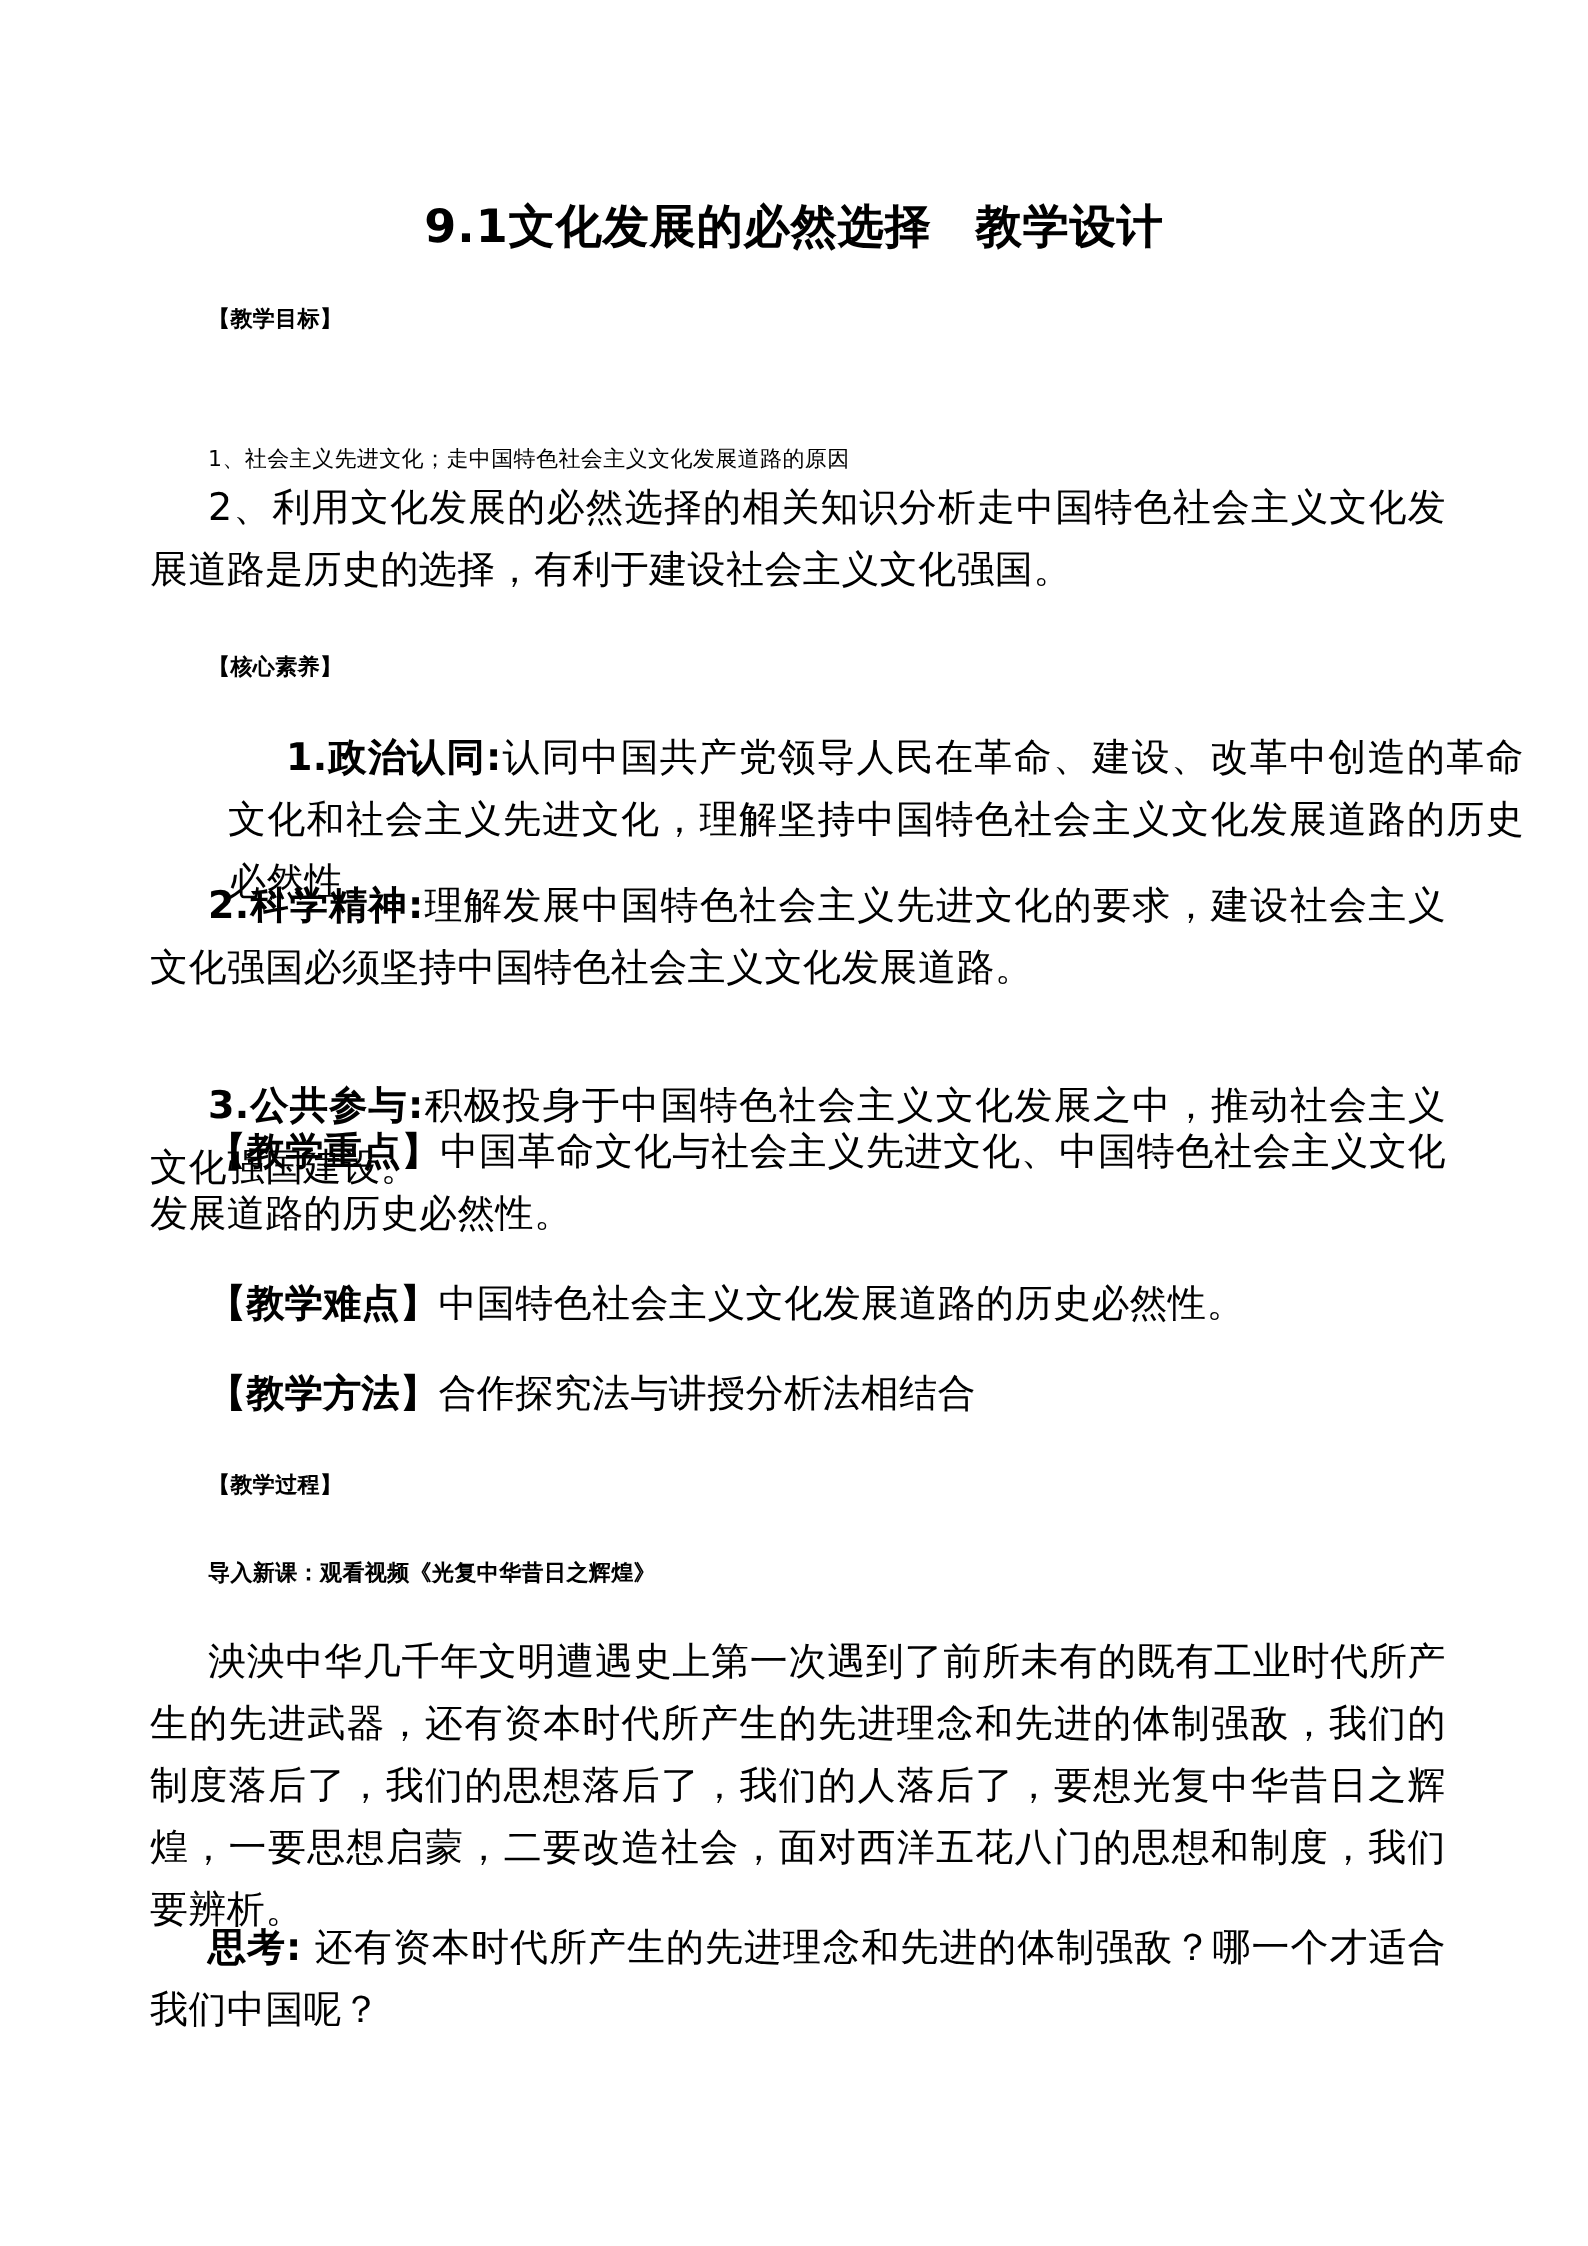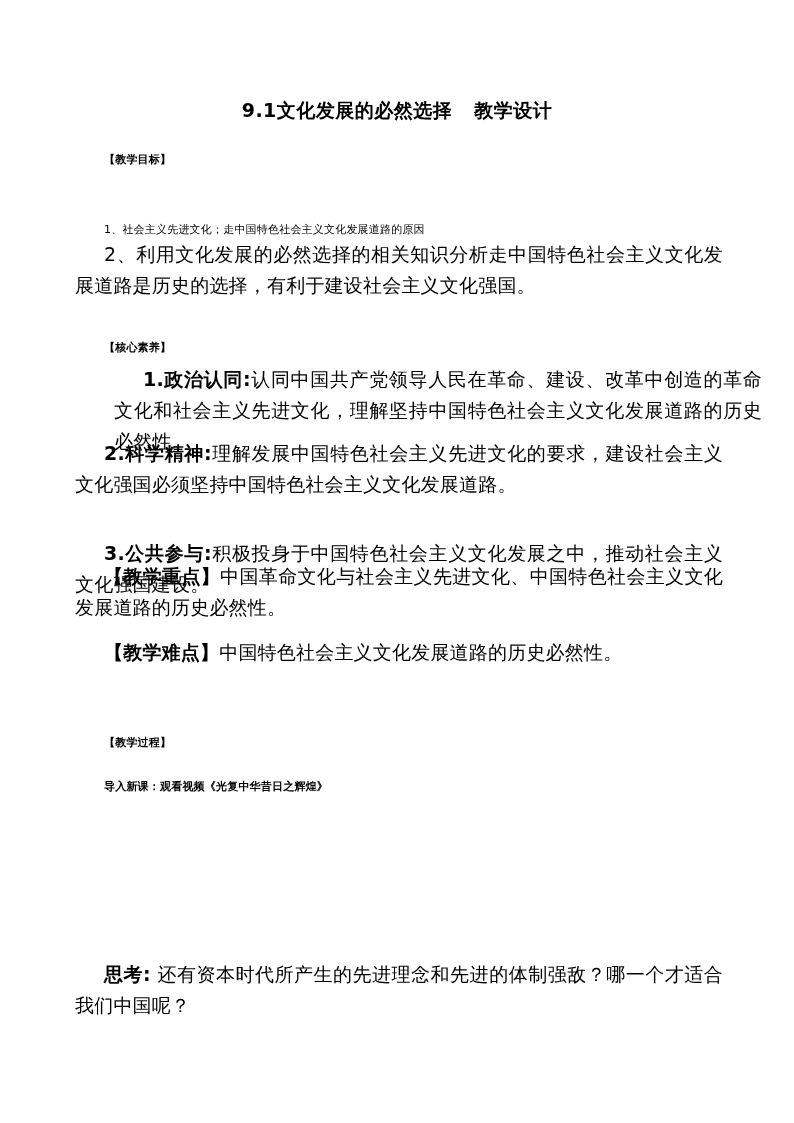--- a/index.html
+++ b/index.html
@@ -1,50 +1,52 @@
 <!DOCTYPE html>
 <html><head>
 <meta charset="utf-8">
 <style>
   html, body { margin: 0; padding: 0; background: #ffffff; }
   body { width: 794px; height: 1123px; position: relative; overflow: hidden;
          font-family: "DejaVu Sans", "Liberation Sans", sans-serif; color: #000; }
   .page { position: absolute; left: 0; top: 0; width: 794px; height: 1123px; background: #fff; }
   .title { position: absolute; top: 98px; left: 0; width: 794px; text-align: center;
-           font-size: 19px; font-weight: bold; letter-spacing: 0.5px; }
+           font-size: 23px; font-weight: bold; letter-spacing: 0.5px; }
   .title .gap { display: inline-block; width: 22px; }
   .line { position: absolute; left: 75px; width: 648px; font-size: 11px; line-height: 30px;
           white-space: nowrap; letter-spacing: 0.2px; }
   .indent { text-indent: 29px; }
   .para { position: absolute; left: 75px; width: 648px; font-size: 19px; line-height: 31px;
           text-indent: 29px; text-align: justify; letter-spacing: 0.2px; }
   .b { font-weight: bold; }
 </style>
 </head>
 <body>
 
 <div class="page">
 
   <div class="title"><span>9.1文化发展的必然选择</span><span class="gap"></span><span>教学设计</span></div>
 
   <div class="line indent b" style="top:145px;">【教学目标】</div>
   <div class="line indent" style="top:195px;margin-top:20px;">1、社会主义先进文化；走中国特色社会主义文化发展道路的原因</div>
   <div class="para" style="top:239px;">2、利用文化发展的必然选择的相关知识分析走中国特色社会主义文化发展道路是历史的选择，有利于建设社会主义文化强国。</div>
 
-  <div class="line indent b" style="top:319px;margin-top:14px;">【核心素养】</div>
+  <div class="line indent b" style="top:319px;">【核心素养】</div>
 
   <div class="para" style="top:364px;margin-left:39px;"><span class="b">1.政治认同:</span><span>认同中国共产党领导人民在革命、建设、改革中创造的革命文化和社会主义先进文化，理解坚持中国特色社会主义文化发展道路的历史必然性。</span></div>
 
   <div class="para" style="top:438px;"><span class="b">2.科学精神:</span><span>理解发展中国特色社会主义先进文化的要求，建设社会主义文化强国必须坚持中国特色社会主义文化发展道路。</span></div>
 
   <div class="para" style="top:538px;"><span class="b">3.公共参与:</span><span>积极投身于中国特色社会主义文化发展之中，推动社会主义文化强国建设。</span></div>
 
   <div class="para" style="top:637px;"><span class="b">【教学难点】</span><span>中国特色社会主义文化发展道路的历史必然性。</span></div>
 
   <div class="para" style="top:561px;"><span class="b">【教学重点】</span><span>中国革命文化与社会主义先进文化、中国特色社会主义文化发展道路的历史必然性。</span></div>
 
+  <div class="para" style="top:682px;"><span class="b">【教学方法】</span><span>合作探究法与讲授分析法相结合</span></div>
 
   <div class="line indent b" style="top:772px;">导入新课：观看视频《光复中华昔日之辉煌》</div>
   <div class="line indent b" style="top:728px;">【教学过程】</div>
+  <div class="para" style="top:816px;">泱泱中华几千年文明遭遇史上第一次遇到了前所未有的既有工业时代所产生的先进武器，还有资本时代所产生的先进理念和先进的体制强敌，我们的制度落后了，我们的思想落后了，我们的人落后了，要想光复中华昔日之辉煌，一要思想启蒙，二要改造社会，面对西洋五花八门的思想和制度，我们要辨析。</div>
 
   <div class="para" style="top:959px;"><span class="b">思考:</span> <span>还有资本时代所产生的先进理念和先进的体制强敌？哪一个才适合我们中国呢？</span></div>
 
 </div>
 
 </body></html>

